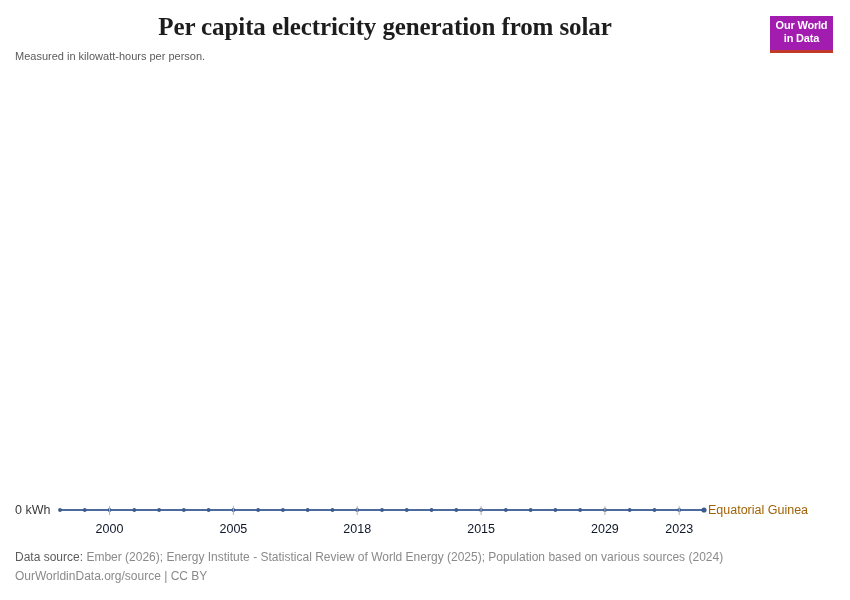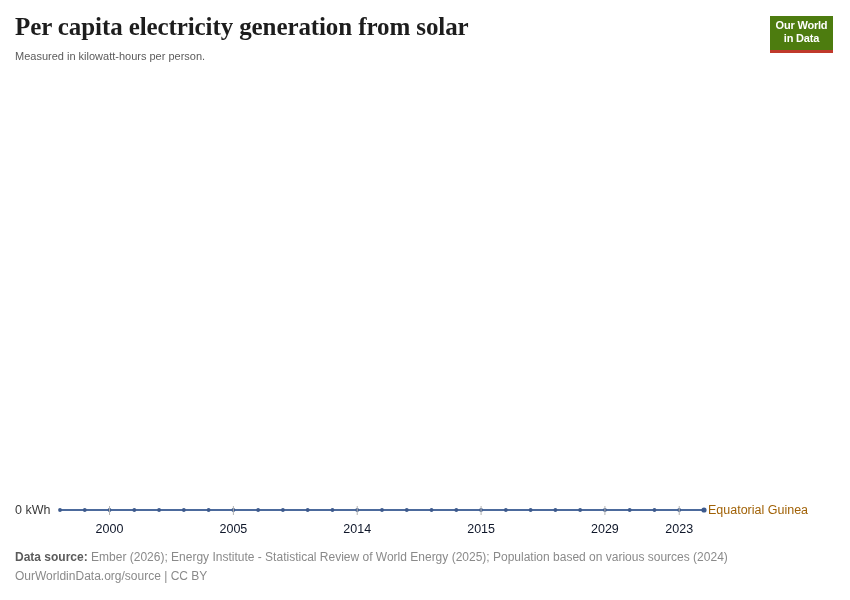--- a/index.html
+++ b/index.html
@@ -25,38 +25,39 @@
   }
   #chart-title {
     font-family: "Liberation Serif", serif;
     font-size: 25px;
     font-weight: 700;
     line-height: 30px;
     color: #1d1d1d;
     letter-spacing: -0.1px;
     margin: 0;
     white-space: nowrap;
+    text-align: center;
   }
   #chart-subtitle {
     font-family: "Liberation Sans", sans-serif;
     font-size: 11px;
     line-height: 17px;
     color: #5b5b5b;
     margin: 6px 0 0 0;
     white-space: nowrap;
   }
 
   
   #owid-logo {
     position: absolute;
     left: 770px;
     top: 16px;
     width: 63px;
     height: 37px;
-    background: #4d7c0f;
+    background: #a21caf;
     box-sizing: border-box;
     padding-top: 3px;
     overflow: hidden;
   }
   #owid-logo .logo-line {
     color: #ffffff;
     font-family: "Liberation Sans", sans-serif;
     font-size: 11px;
     font-weight: 700;
     line-height: 13px;
@@ -129,21 +130,21 @@
     top: 548px;
     width: 820px;
   }
   .footer-line {
     font-size: 12px;
     line-height: 19px;
     color: #8a8a8a;
     white-space: nowrap;
   }
   .footer-strong {
-    font-weight: 700;
+    font-weight: 400;
     color: #5b5b5b;
   }
 </style>
 </head>
 <body>
 
 <div id="header">
   <h1 id="chart-title">Per capita electricity generation from solar</h1>
   <p id="chart-subtitle">Measured in kilowatt-hours per person.</p>
 </div>
@@ -197,21 +198,21 @@
       </g>
     </svg>
 
   <div id="y-axis-zero-label">0 kWh</div>
 
   <div id="series-label">Equatorial Guinea</div>
 
   <div id="x-tick-labels">
       <div class="x-tick-label" style="left: 109.5px;">2000</div>
       <div class="x-tick-label" style="left: 233.4px;">2005</div>
-      <div class="x-tick-label" style="left: 357.2px;">2014</div>
+      <div class="x-tick-label" style="left: 357.2px;">2018</div>
       <div class="x-tick-label" style="left: 481.1px;">2015</div>
       <div class="x-tick-label" style="left: 604.9px;">2029</div>
       <div class="x-tick-label" style="left: 679.2px;">2023</div>
     </div>
 </div>
 
 <div id="footer">
   <div class="footer-line">
     <span class="footer-strong">Data source:</span><span> Ember (2026); Energy Institute - Statistical Review of World Energy (2025); Population based on various sources (2024)</span>
   </div>

